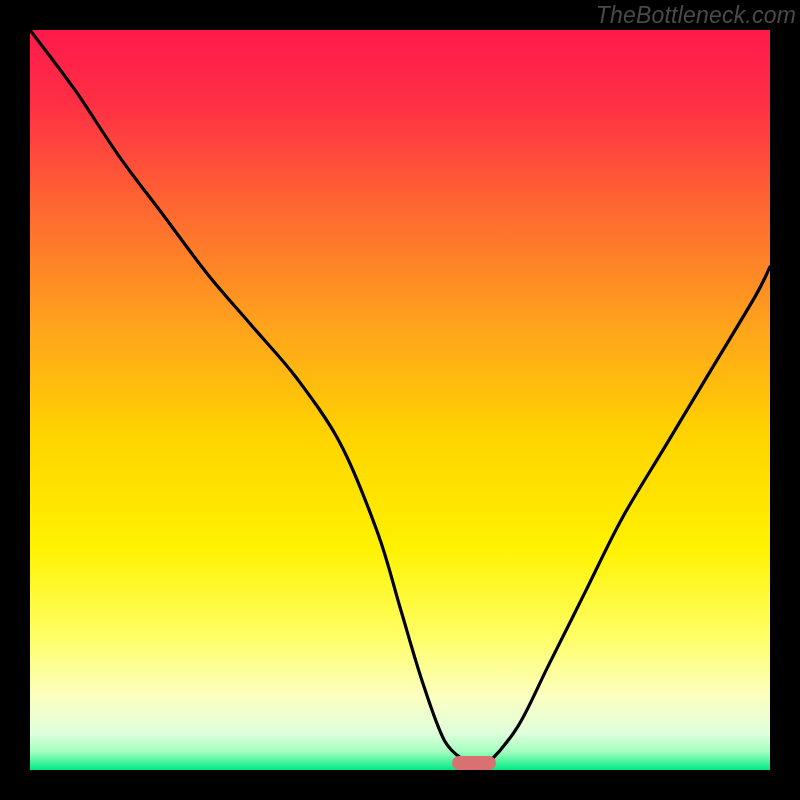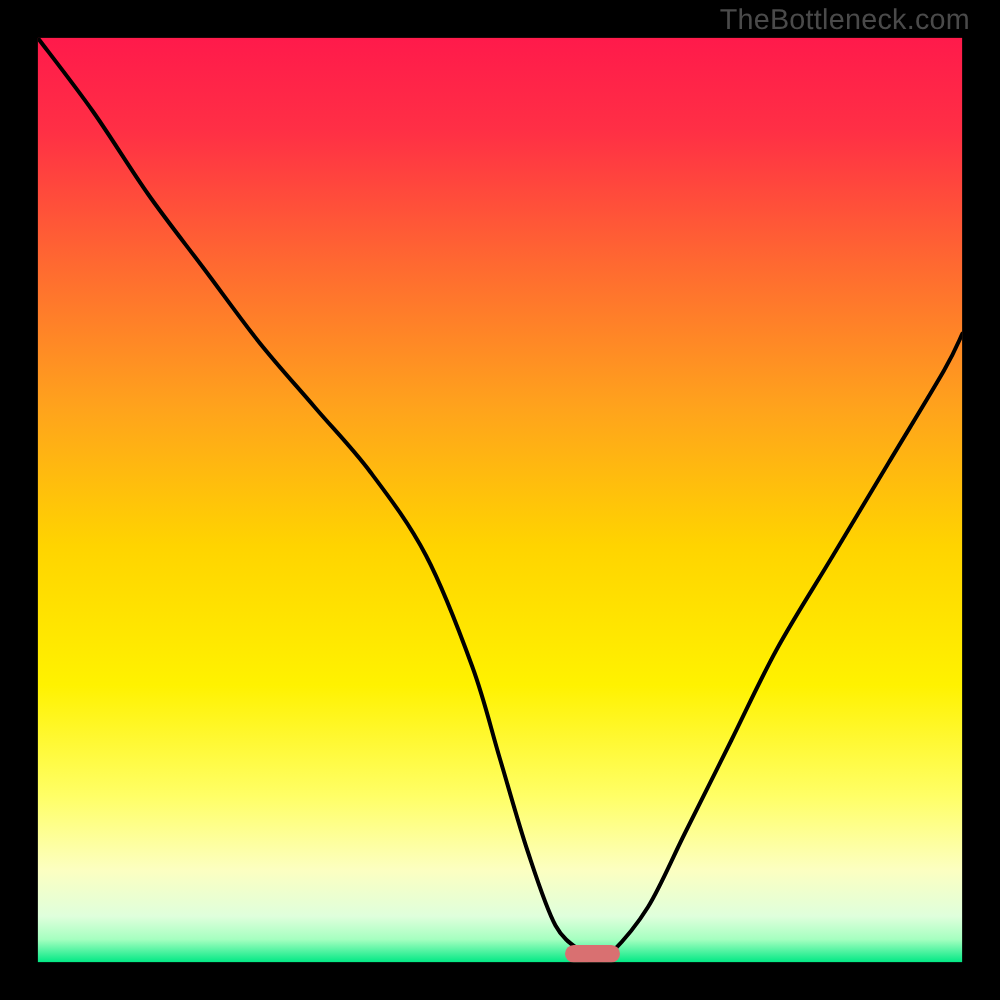--- a/index.html
+++ b/index.html
@@ -13,26 +13,27 @@
   }
   .frame {
     position: relative;
     width: 800px;
     height: 800px;
     background: #000;
   }
   .watermark {
     position: absolute;
     top: 2px;
-    right: 24px;
+    right: 4px;
     color: #4a4a4a;
     font-size: 23px;
     font-weight: 400;
     letter-spacing: 0.2px;
     z-index: 10;
+    font-style: italic;
   }
   .plot-area {
     position: absolute;
     left: 30px;
     top: 30px;
     width: 740px;
     height: 740px;
     overflow: hidden;
   }
   svg.bg {

